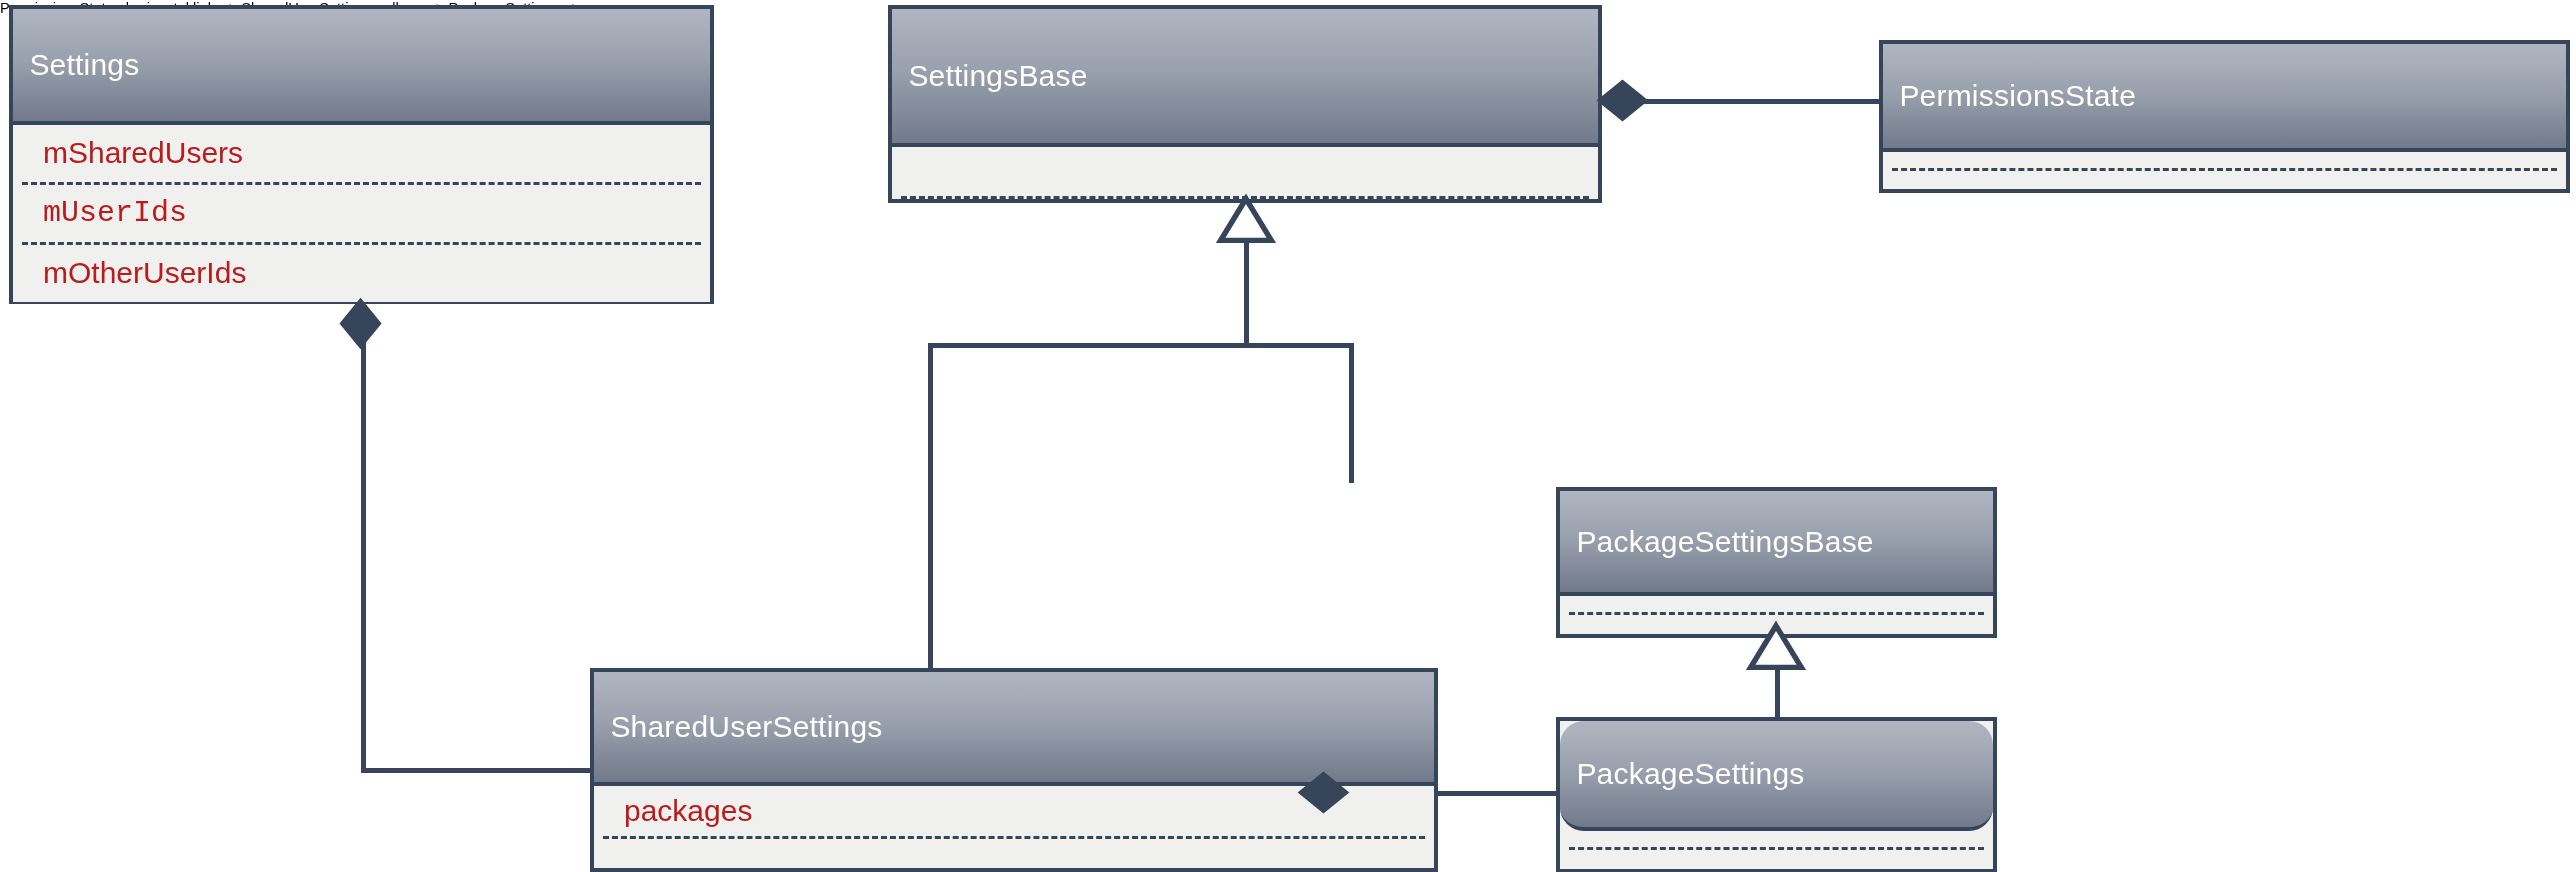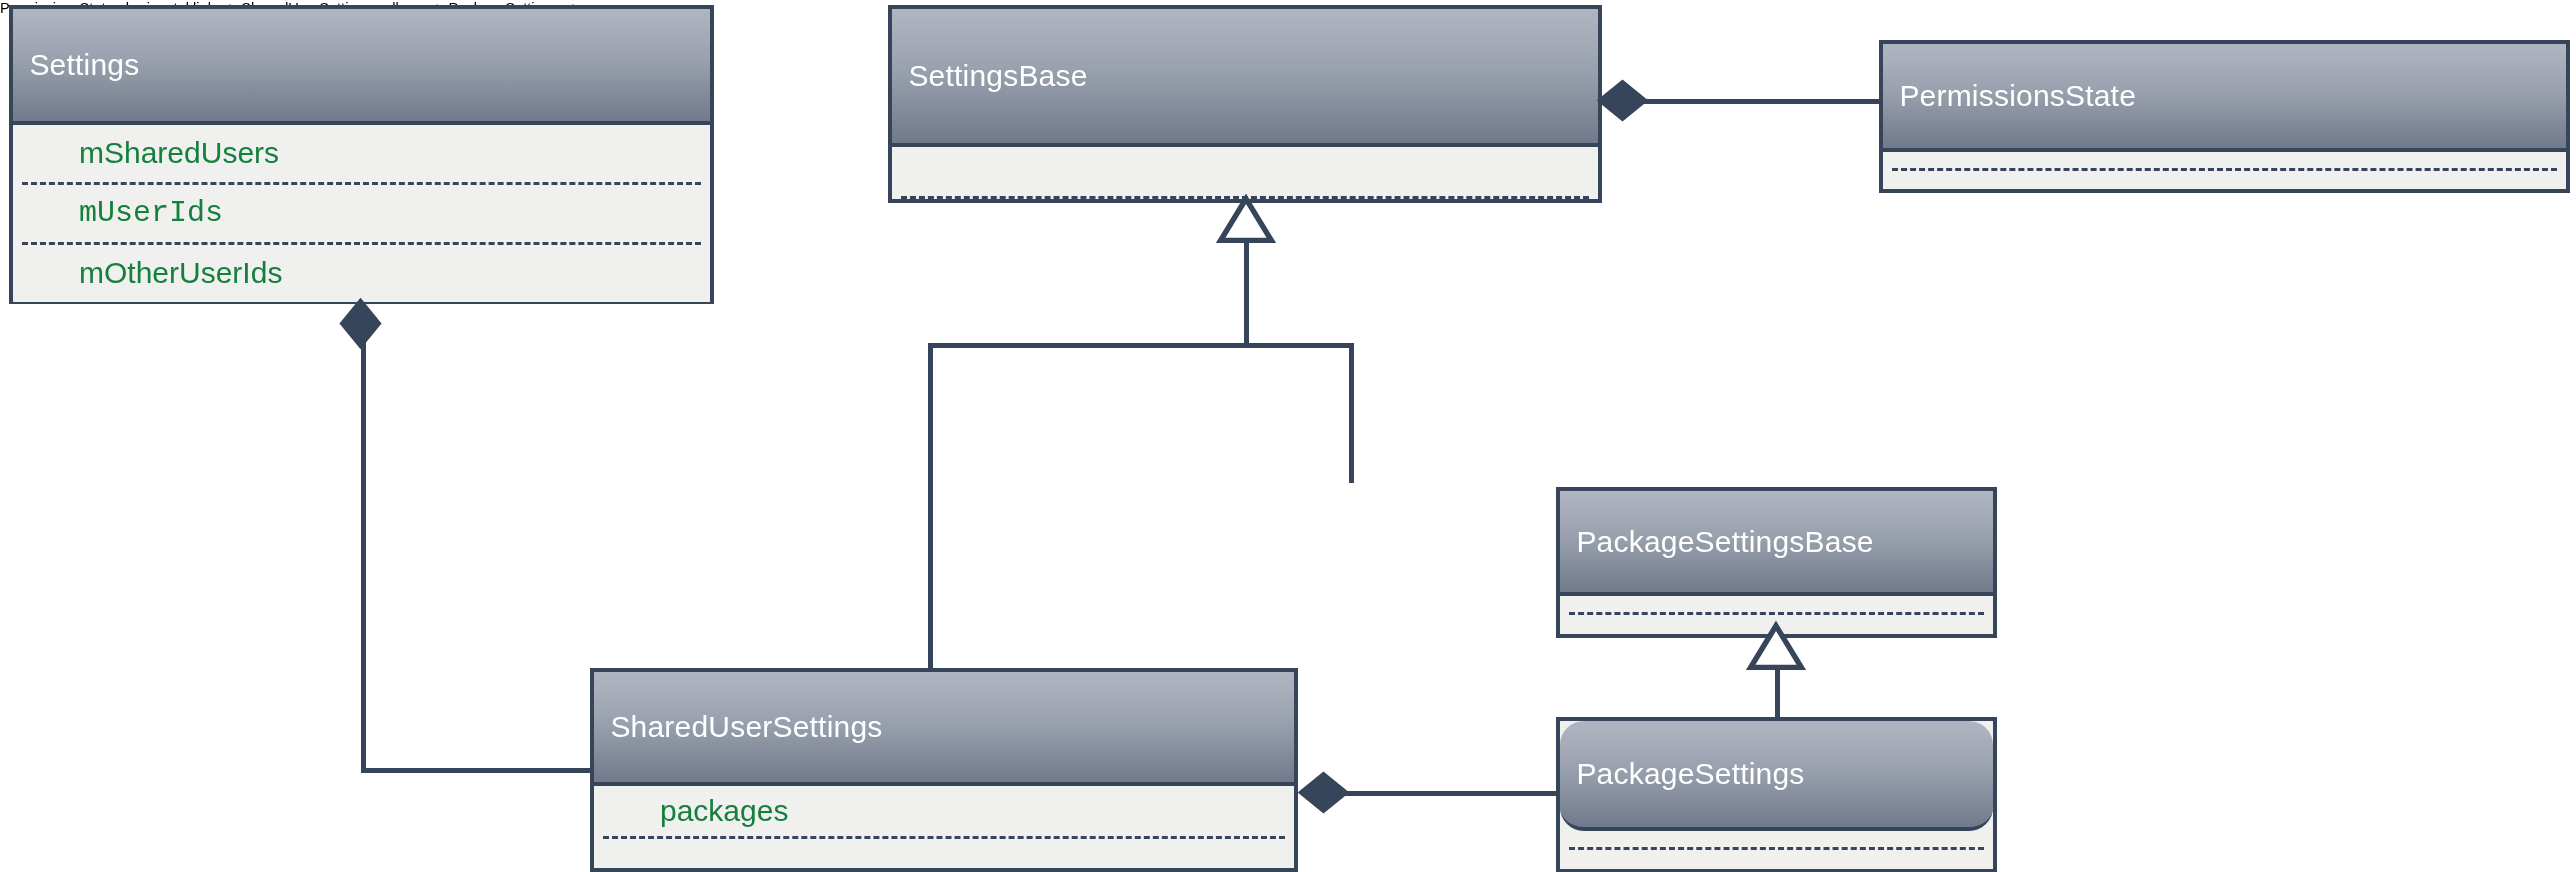--- a/index.html
+++ b/index.html
@@ -51,26 +51,25 @@
     flex: 1 1 auto;
     display: flex;
     flex-direction: column;
     padding: 0;
   }
   .uml-attr {
     box-sizing: border-box;
     display: flex;
     align-items: center;
     padding-left: 30px;
-    color: #15803d;
+    color: #b91c1c;
     font-size: 30px;
     line-height: 1;
     white-space: nowrap;
     flex: none;
-    margin-left: 36px;
   }
   .uml-sep {
     box-sizing: border-box;
     height: 0;
     border-top: 3.7px dashed #36455a;
     margin: 0 9px 0 9px;
     flex: none;
   }
   .uml-sep.bottom-rule {
     margin-top: auto;
@@ -189,21 +188,21 @@
   <div class="uml-class" style="left:1556px; top:487px; width:441px; height:151px;">
     <div class="uml-header" style="height:105px;">
       <span class="uml-title">PackageSettingsBase</span>
     </div>
     <div class="uml-body">
       <div class="uml-sep" style="margin-top:15.5px;"></div>
     </div>
   </div>
 
   
-  <div class="uml-class" style="left:590px; top:668px; width:708px; height:204px;">
+  <div class="uml-class" style="left:590px; top:668px; width:848px; height:204px;">
     <div class="uml-header" style="height:114px;">
       <span class="uml-title">SharedUserSettings</span>
     </div>
     <div class="uml-body">
       <div class="uml-attr" style="height:50px;">packages</div>
       <div class="uml-sep"></div>
     </div>
   </div>
 
   

